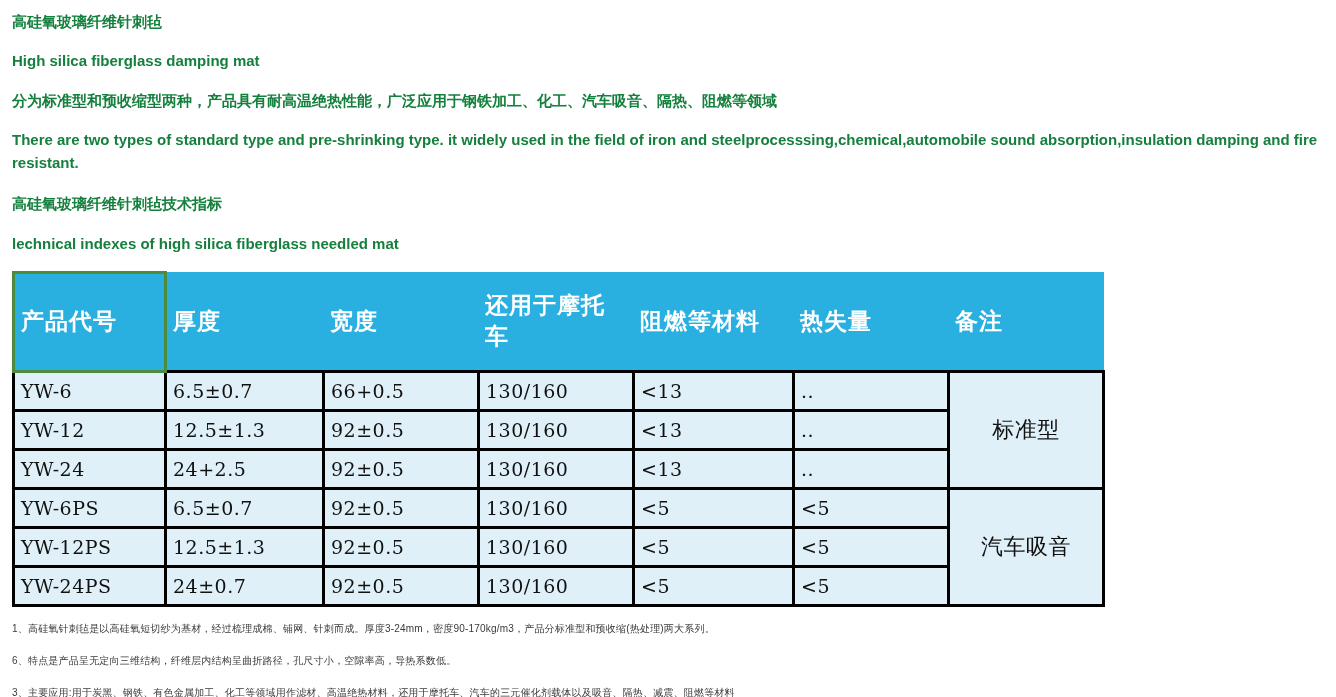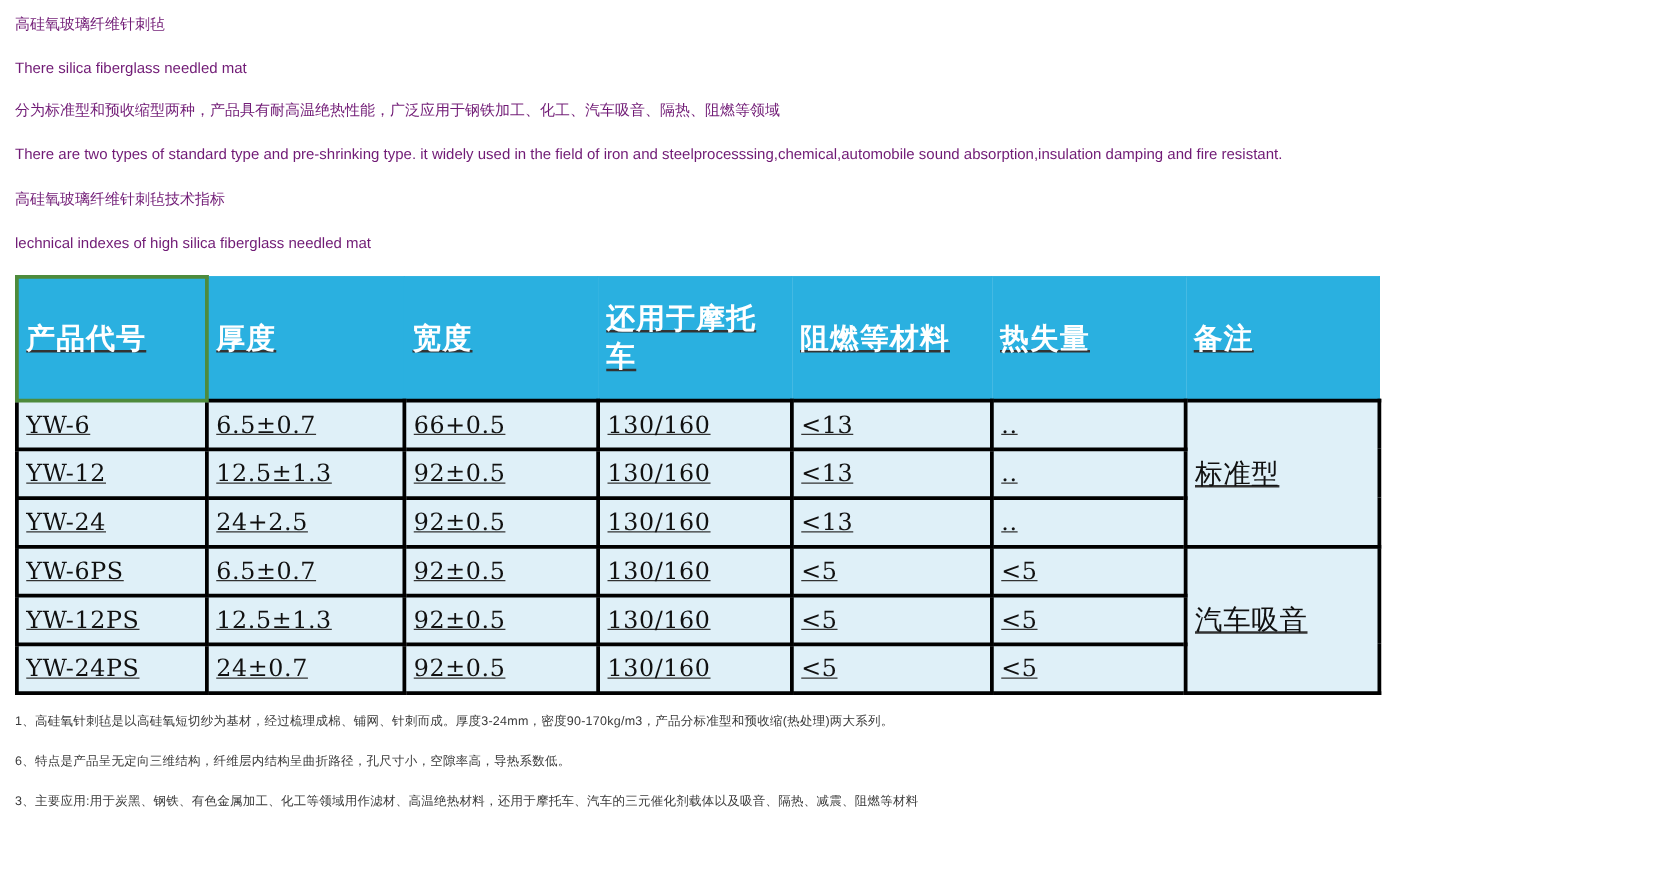--- a/index.html
+++ b/index.html
@@ -12,36 +12,36 @@
     height: 697px;
     font-family: "Liberation Sans", sans-serif;
     color: #333333;
     overflow: hidden;
   }
   .page {
     padding: 10px 12px 0 12px;
     box-sizing: border-box;
   }
   .para {
-    font-size: 12px;
+    font-size: 15px;
     line-height: 1.55;
-    color: #701a75;
+    color: #15803d;
     margin: 0 0 18px 0;
+    font-weight: bold;
   }
   .para.tight {
     margin-bottom: 16px;
   }
   .para.wide {
   }
   .spec-table {
     border-collapse: collapse;
     width: 1090px;
     margin: 6px 12px 10px 0;
     table-layout: fixed;
-    text-decoration: underline;
   }
   .spec-table td, .spec-table th {
     border: 1px solid #6fbfe0;
     padding: 2px 6px;
     vertical-align: middle;
     font-weight: normal;
     text-align: left;
   }
   .spec-table thead th {
     background: #2ab0e0;
@@ -61,21 +61,21 @@
     background: #dff0f8;
     font-size: 19px;
     height: 32px;
     color: #111111;
     font-family: "DejaVu Serif", serif;
     letter-spacing: 0.5px;
     border: 3px solid #000000;
   }
   .spec-table tbody td.note-cell {
     font-size: 22px;
-    text-align: left;
+    text-align: center;
     font-family: "DejaVu Sans", sans-serif;
     color: #111111;
   }
   .spec-table col.c1 { width: 152px; }
   .spec-table col.c2 { width: 158px; }
   .spec-table col.c3 { width: 155px; }
   .spec-table col.c4 { width: 155px; }
   .spec-table col.c5 { width: 160px; }
   .spec-table col.c6 { width: 155px; }
   .spec-table col.c7 { width: 155px; }
@@ -89,21 +89,21 @@
     margin-bottom: 17px;
     letter-spacing: 0.2px;
   }
 </style>
 </head>
 <body>
 
 <div class="page">
 
   <p class="para tight">高硅氧玻璃纤维针刺毡</p>
-  <p class="para tight">There silica fiberglass needled mat</p>
+  <p class="para tight">High silica fiberglass damping mat</p>
   <p class="para tight">分为标准型和预收缩型两种，产品具有耐高温绝热性能，广泛应用于钢铁加工、化工、汽车吸音、隔热、阻燃等领域</p>
   <p class="para wide">There are two types of standard type and pre-shrinking type. it widely used in the field of iron and steelprocesssing,chemical,automobile sound absorption,insulation damping and fire resistant.</p>
   <p class="para tight">高硅氧玻璃纤维针刺毡技术指标</p>
   <p class="para tight">lechnical indexes of high silica fiberglass needled mat</p>
 
   <table class="spec-table">
     <colgroup>
       <col class="c1">
         <col class="c2">
         <col class="c3">

